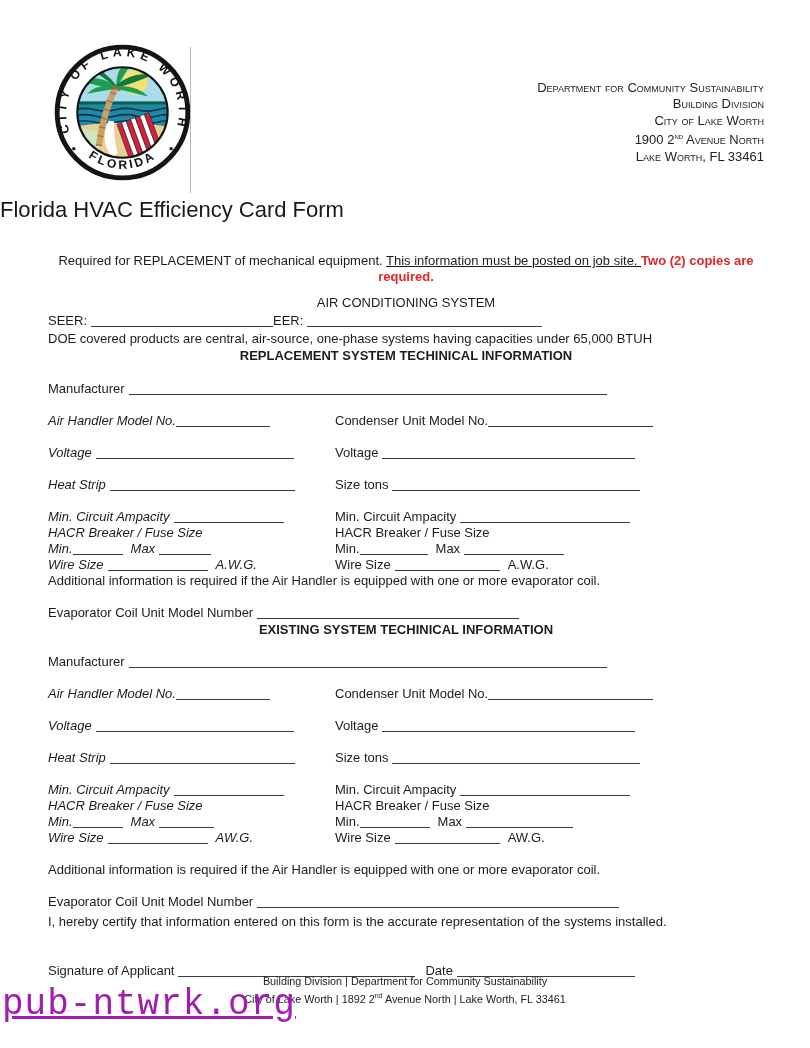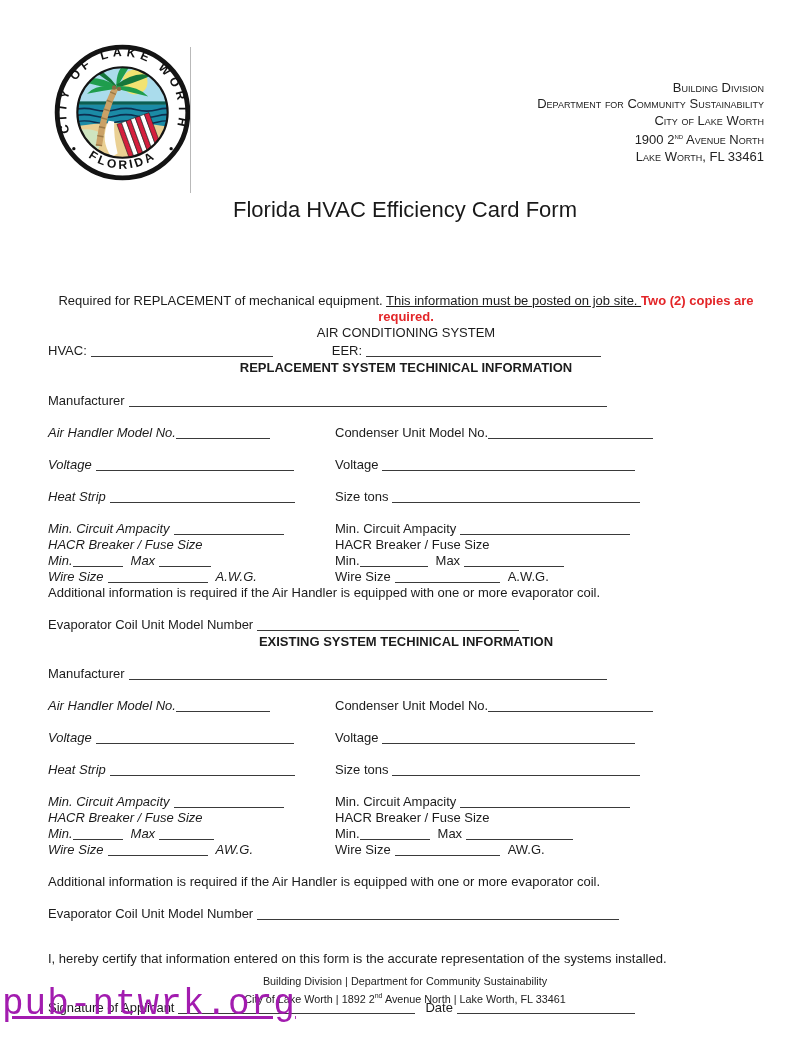--- a/index.html
+++ b/index.html
@@ -8,25 +8,25 @@
 
   
   .seal{position:absolute;left:53px;top:43px;}
   .logo-edge{position:absolute;left:190px;top:47px;width:1px;height:146px;background:#b9b9b9;}
   .dept{position:absolute;top:80px;right:46px;text-align:right;font-size:13px;line-height:16.4px;
         font-variant:small-caps;color:#222;}
   .dept .num{font-variant:normal;}
   .dept sup{font-size:8px;}
 
   
-  .title{position:absolute;top:197px;left:0;width:100%;text-align:center;font-size:22px;color:#191919;}
+  .title{position:absolute;top:197px;left:0;width:100%;text-align:left;font-size:22px;color:#191919;}
 
   
   .content{position:absolute;left:48px;top:253px;width:716px;font-size:13px;line-height:16px;}
-  .center{text-align:center;margin-top:40px;}
+  .center{text-align:center;}
   .bold{font-weight:bold;}
   .red{color:#e32528;font-weight:bold;}
   .ul{text-decoration:underline;}
   .row{white-space:nowrap;}
   .cols{display:flex;}
   .col-l{width:287px;flex:none;white-space:nowrap;font-style:italic;}
   .col-r{flex:1;white-space:nowrap;}
 
   
   .u{display:inline-block;height:12px;border-bottom:1.3px solid #3a3a3a;margin-left:4px;margin-bottom:-2px;}
@@ -90,39 +90,40 @@
     </text>
     <text font-size="17.5" font-weight="bold" letter-spacing="4" fill="#111111" text-anchor="middle" font-family="Liberation Sans, sans-serif">
       <textPath href="#arcBot" startOffset="50%">FLORIDA</textPath>
     </text>
     <circle cx="30" cy="152" r="2.4" fill="#111111"></circle>
     <circle cx="170" cy="152" r="2.4" fill="#111111"></circle>
   </svg>
   <div class="logo-edge"></div>
 
   <div class="dept">
+    <div>Department for Community Sustainability</div>
     <div>Building Division</div>
-    <div>Department for Community Sustainability</div>
     <div>City of Lake Worth</div>
     <div><span class="num">1900 2</span><sup>nd</sup><span> Avenue North</span></div>
     <div>Lake Worth, FL 33461</div>
   </div>
 
   <div class="title">Florida HVAC Efficiency Card Form</div>
 
   <div class="content">
 
     <div class="center"><span>Required for REPLACEMENT of mechanical equipment. </span><span class="ul">This information must be posted on job site. </span><span class="red"> Two (2) copies are required.</span></div>
 
-    <div class="center" style="margin-top:0">AIR CONDITIONING SYSTEM</div>
+    <div class="center" style="margin-top:10px">AIR CONDITIONING SYSTEM</div>
 
     <div class="row" style="margin-top:2px">
-      <span>HVAC:</span><span class="u" style="width:182px"></span><span style="margin-left:59px">EER:</span><span class="u" style="width:235px"></span>
-    </div>
-
+      <span>SEER:</span><span class="u" style="width:182px"></span><span style="">EER:</span><span class="u" style="width:235px"></span>
+    </div>
+
+    <div style="margin-top:2px">DOE covered products are central, air-source, one-phase systems having capacities under 65,000 BTUH</div>
 
     <div class="center bold" style="margin-top:1px">REPLACEMENT SYSTEM TECHINICAL INFORMATION</div>
 
     <div class="row" style="margin-top:17px">
       <span>Manufacturer</span><span class="u" style="width:478px"></span>
     </div>
 
     <div class="cols" style="margin-top:16px">
       <div class="col-l"><span>Air Handler Model No.</span><span class="u tight" style="width:94px"></span></div>
       <div class="col-r"><span>Condenser Unit Model No.</span><span class="u tight" style="width:165px"></span></div>
@@ -204,21 +205,21 @@
       <div class="col-l"><span>Wire Size</span><span class="u" style="width:100px"></span><span class="ml8">AW.G.</span></div>
       <div class="col-r"><span>Wire Size</span><span class="u" style="width:105px"></span><span class="ml8">AW.G.</span></div>
     </div>
 
     <div style="margin-top:16px">Additional information is required if the Air Handler is equipped with one or more evaporator coil.</div>
 
     <div class="row" style="margin-top:16px">
       <span>Evaporator Coil Unit Model Number</span><span class="u" style="width:362px"></span>
     </div>
 
-    <div style="margin-top:29px">I, hereby certify that information entered on this form is the accurate representation of the systems installed.</div>
+    <div style="margin-top:4px">I, hereby certify that information entered on this form is the accurate representation of the systems installed.</div>
 
     <div class="row" style="margin-top:33px">
       <span>Signature of Applicant</span><span class="u" style="width:237px"></span><span class="ml10">Date</span><span class="u" style="width:178px"></span>
     </div>
   </div>
 
   <div class="footer">
     <div>Building Division | Department for Community Sustainability</div>
     <div><span>City of Lake Worth | 1892 2</span><sup>nd</sup><span> Avenue North | Lake Worth, FL 33461</span></div>
   </div>

